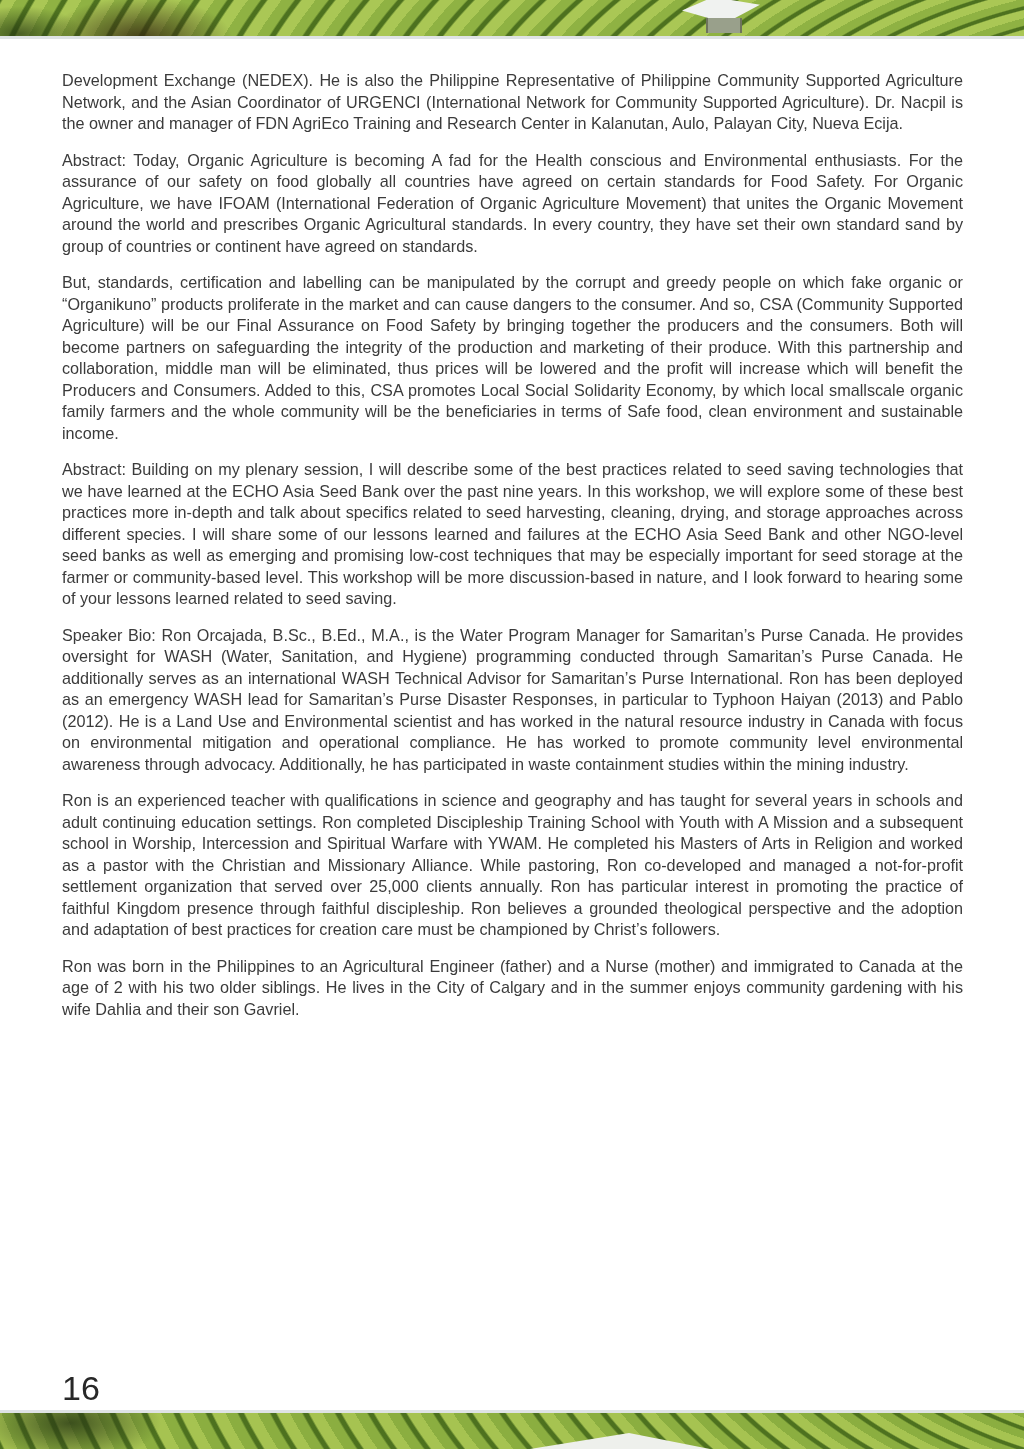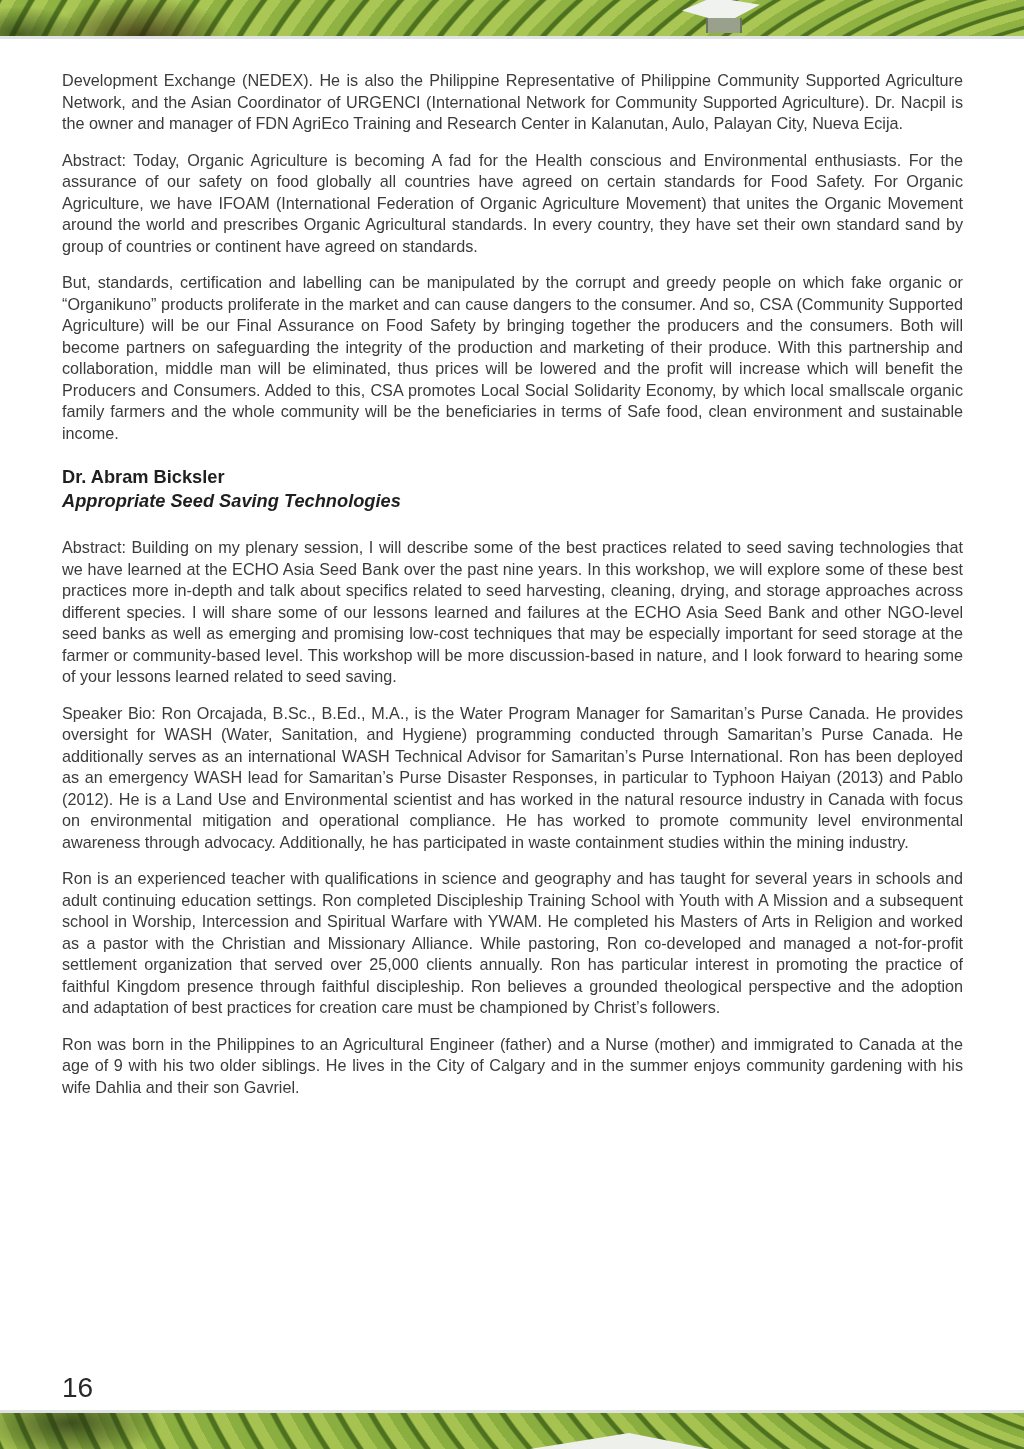--- a/index.html
+++ b/index.html
@@ -93,21 +93,21 @@
     line-height: 24px;
     transform: scaleX(0.96);
     transform-origin: left center;
   }
   .bio-line { margin-bottom: 16px; }
 
   .page-number {
     position: absolute;
     left: 62px;
     top: 1366px;
-    font-size: 28px;
+    font-size: 34px;
     color: #282828;
     line-height: 44px;
   }
 </style>
 </head>
 <body>
 
 <div class="page">
 
   <div class="photo-strip top">
@@ -119,34 +119,30 @@
   </div>
 
   <main class="content">
 
     <p>Development Exchange (NEDEX).  He is also the Philippine Representative of Philippine Community Supported Agriculture Network, and the Asian Coordinator of URGENCI (International Network for Community Supported Agriculture). Dr. Nacpil is the owner and manager of FDN AgriEco Training and Research Center in Kalanutan, Aulo, Palayan City, Nueva Ecija.</p>
 
     <p><span class="label-italic">Abstract</span><span>: Today, Organic Agriculture is becoming A fad for the Health conscious and Environmental enthusiasts. For the assurance of our safety on food globally all countries have agreed on certain standards for Food Safety. For Organic Agriculture, we have IFOAM (International Federation of Organic Agriculture Movement) that unites the Organic Movement around the world and prescribes Organic Agricultural standards. In every country, they have set their own standard sand by group of countries or continent have agreed on standards.</span></p>
 
     <p>But, standards, certification and labelling can be manipulated by the corrupt and greedy people on which fake organic or “Organikuno” products proliferate in the market and can cause dangers to the consumer. And so, CSA (Community Supported Agriculture) will be our Final Assurance on Food Safety by bringing together the producers and the consumers. Both will become partners on safeguarding the integrity of the production and marketing of their produce. With this partnership and collaboration, middle man will be eliminated, thus prices will be lowered and the profit will increase which will benefit the Producers and Consumers. Added to this, CSA promotes Local Social Solidarity Economy, by which local smallscale organic family farmers and the whole community will be the beneficiaries in terms of Safe food, clean environment and sustainable income.</p>
 
-    <div class="speaker-head">
-      <div class="speaker-name">Dr. Abram Bicksler</div>
-      <div class="speaker-topic">Appropriate Seed Saving Technologies</div>
-    </div>
 
 
     <p><span class="label-italic">Abstract</span><span>: Building on my plenary session, I will describe some of the best practices related to seed saving technologies that we have learned at the ECHO Asia Seed Bank over the past nine years. In this workshop, we will explore some of these best practices more in-depth and talk about specifics related to seed harvesting, cleaning, drying, and storage approaches across different species. I will share some of our lessons learned and failures at the ECHO Asia Seed Bank and other NGO-level seed banks as well as emerging and promising low-cost techniques that may be especially important for seed storage at the farmer or community-based level. This workshop will be more discussion-based in nature, and I look forward to hearing some of your lessons learned related to seed saving.</span></p>
 
 
     <p><span class="label-italic">Speaker Bio</span><span>: Ron Orcajada, B.Sc., B.Ed., M.A., is the Water Program Manager for Samaritan’s Purse Canada. He provides oversight for WASH (Water, Sanitation, and Hygiene) programming conducted through Samaritan’s Purse Canada.  He additionally serves as an international WASH Technical Advisor for Samaritan’s Purse International.  Ron has been deployed as an emergency WASH lead for Samaritan’s Purse Disaster Responses, in particular to Typhoon Haiyan (2013) and Pablo (2012). He is a Land Use and Environmental scientist and has worked in the natural resource industry in Canada with focus on environmental mitigation and operational compliance.  He has worked to promote community level environmental awareness through advocacy.  Additionally, he has participated in waste containment studies within the mining industry.</span></p>
 
     <p>Ron is an experienced teacher with qualifications in science and geography and has taught for several years in schools and adult continuing education settings. Ron completed Discipleship Training School with Youth with A Mission and a subsequent school in Worship, Intercession and Spiritual Warfare with YWAM.   He completed his Masters of Arts in Religion and worked as a pastor with the Christian and Missionary Alliance.  While pastoring, Ron co-developed and managed a not-for-profit settlement organization that served over 25,000 clients annually. Ron has particular interest in promoting the practice of faithful Kingdom presence through faithful discipleship.   Ron believes a grounded theological perspective and the adoption and adaptation of best practices for creation care must be championed by Christ’s followers.</p>
 
-    <p>Ron was born in the Philippines to an Agricultural Engineer (father) and a Nurse (mother) and immigrated to Canada at the age of 9 with his two older siblings.  He lives in the City of Calgary and in the summer enjoys community gardening with his wife Dahlia and their son Gavriel.</p>
+    <p>Ron was born in the Philippines to an Agricultural Engineer (father) and a Nurse (mother) and immigrated to Canada at the age of 2 with his two older siblings.  He lives in the City of Calgary and in the summer enjoys community gardening with his wife Dahlia and their son Gavriel.</p>
 
   </main>
 
   <div class="page-number">16</div>
 
   <div class="photo-strip bottom">
     <div class="terrace-art bottom-art"></div>
     <div class="hut-roof-partial"></div>
   </div>
 

